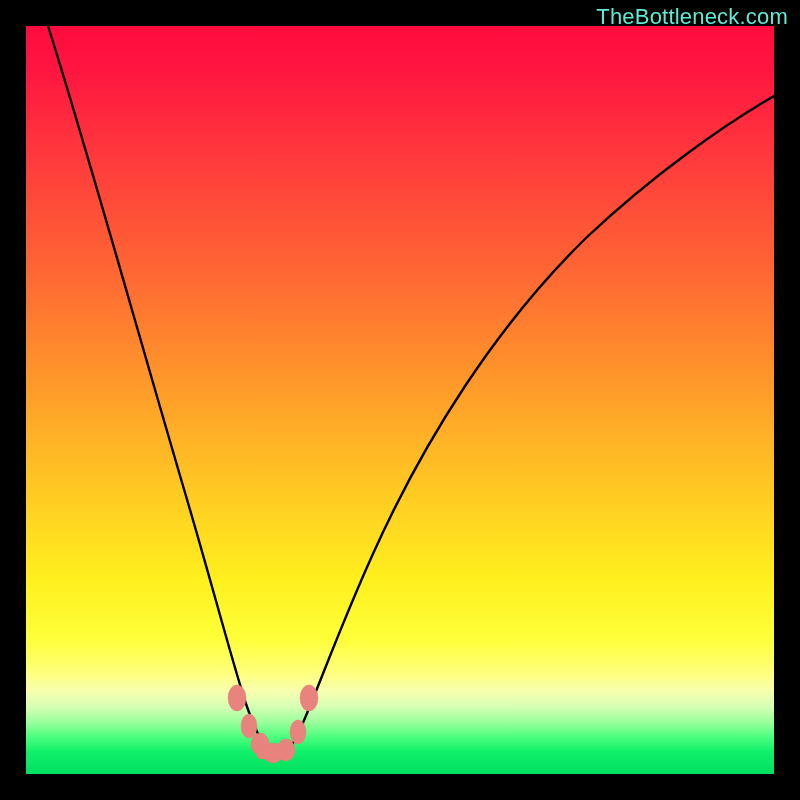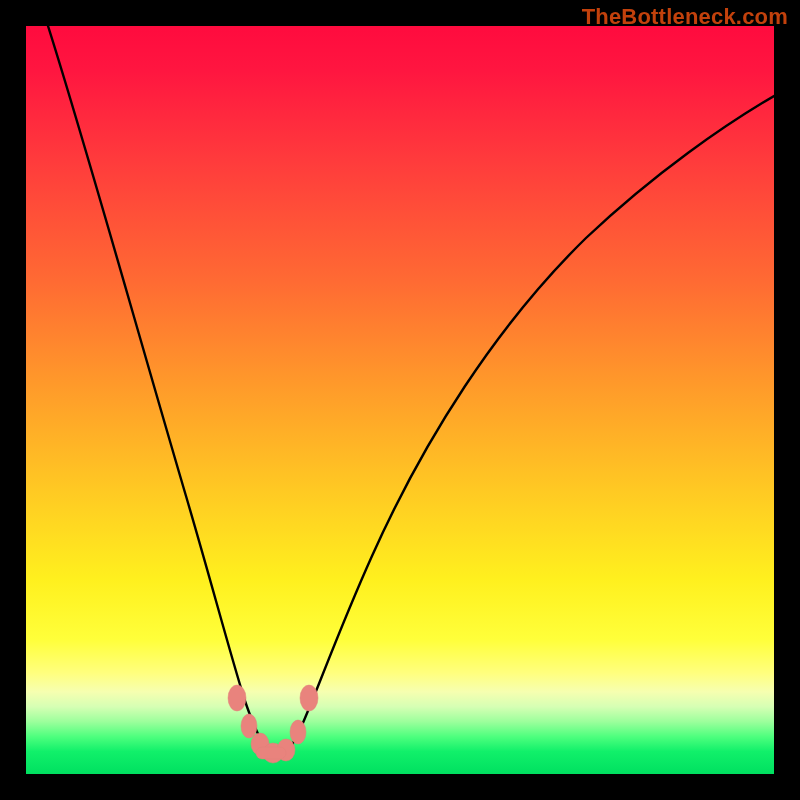--- a/index.html
+++ b/index.html
@@ -44,24 +44,23 @@
       #9cff9c 93%,
       #4eff7e 95%,
       #11f06a 97%,
       #00e060 100%
     );
   }
   .watermark {
     position: absolute;
     top: 4px;
     right: 12px;
-    color: #c2410c;
+    color: #5eead4;
     font-size: 22px;
     letter-spacing: 0.2px;
-    font-weight: bold;
   }
   svg.curve {
     position: absolute;
     inset: 0;
   }
 </style>
 </head>
 <body>
 
 <div class="frame">

